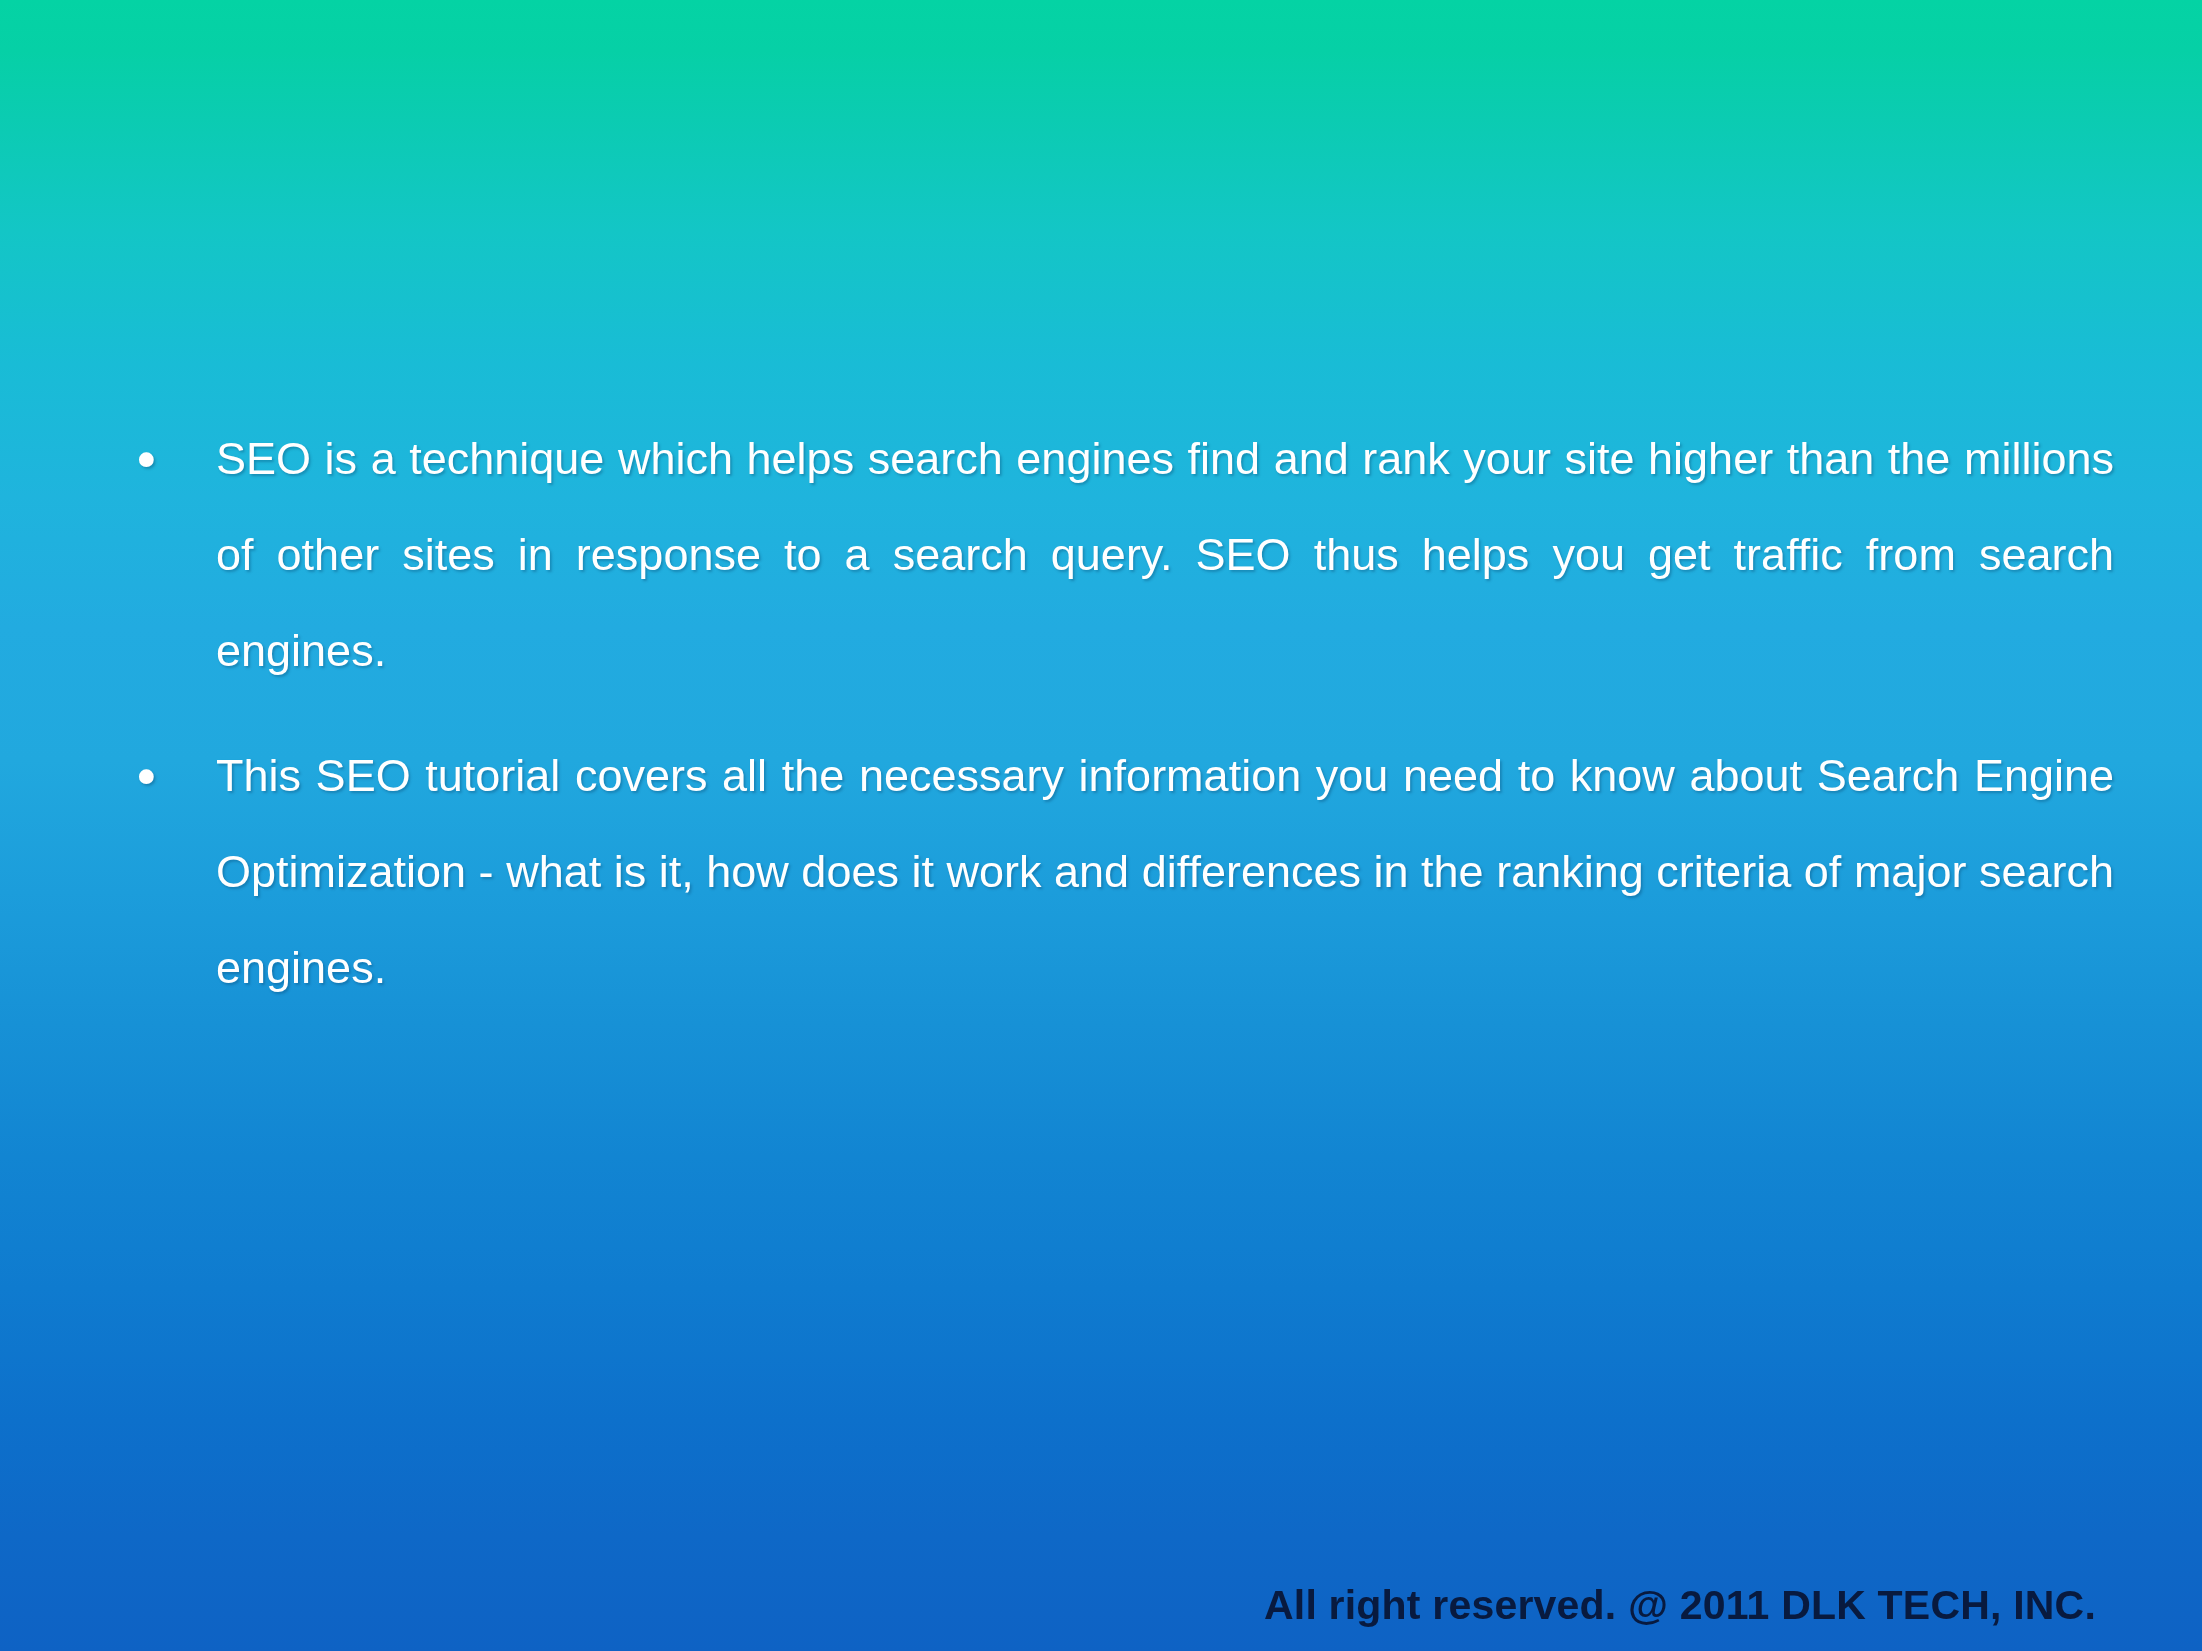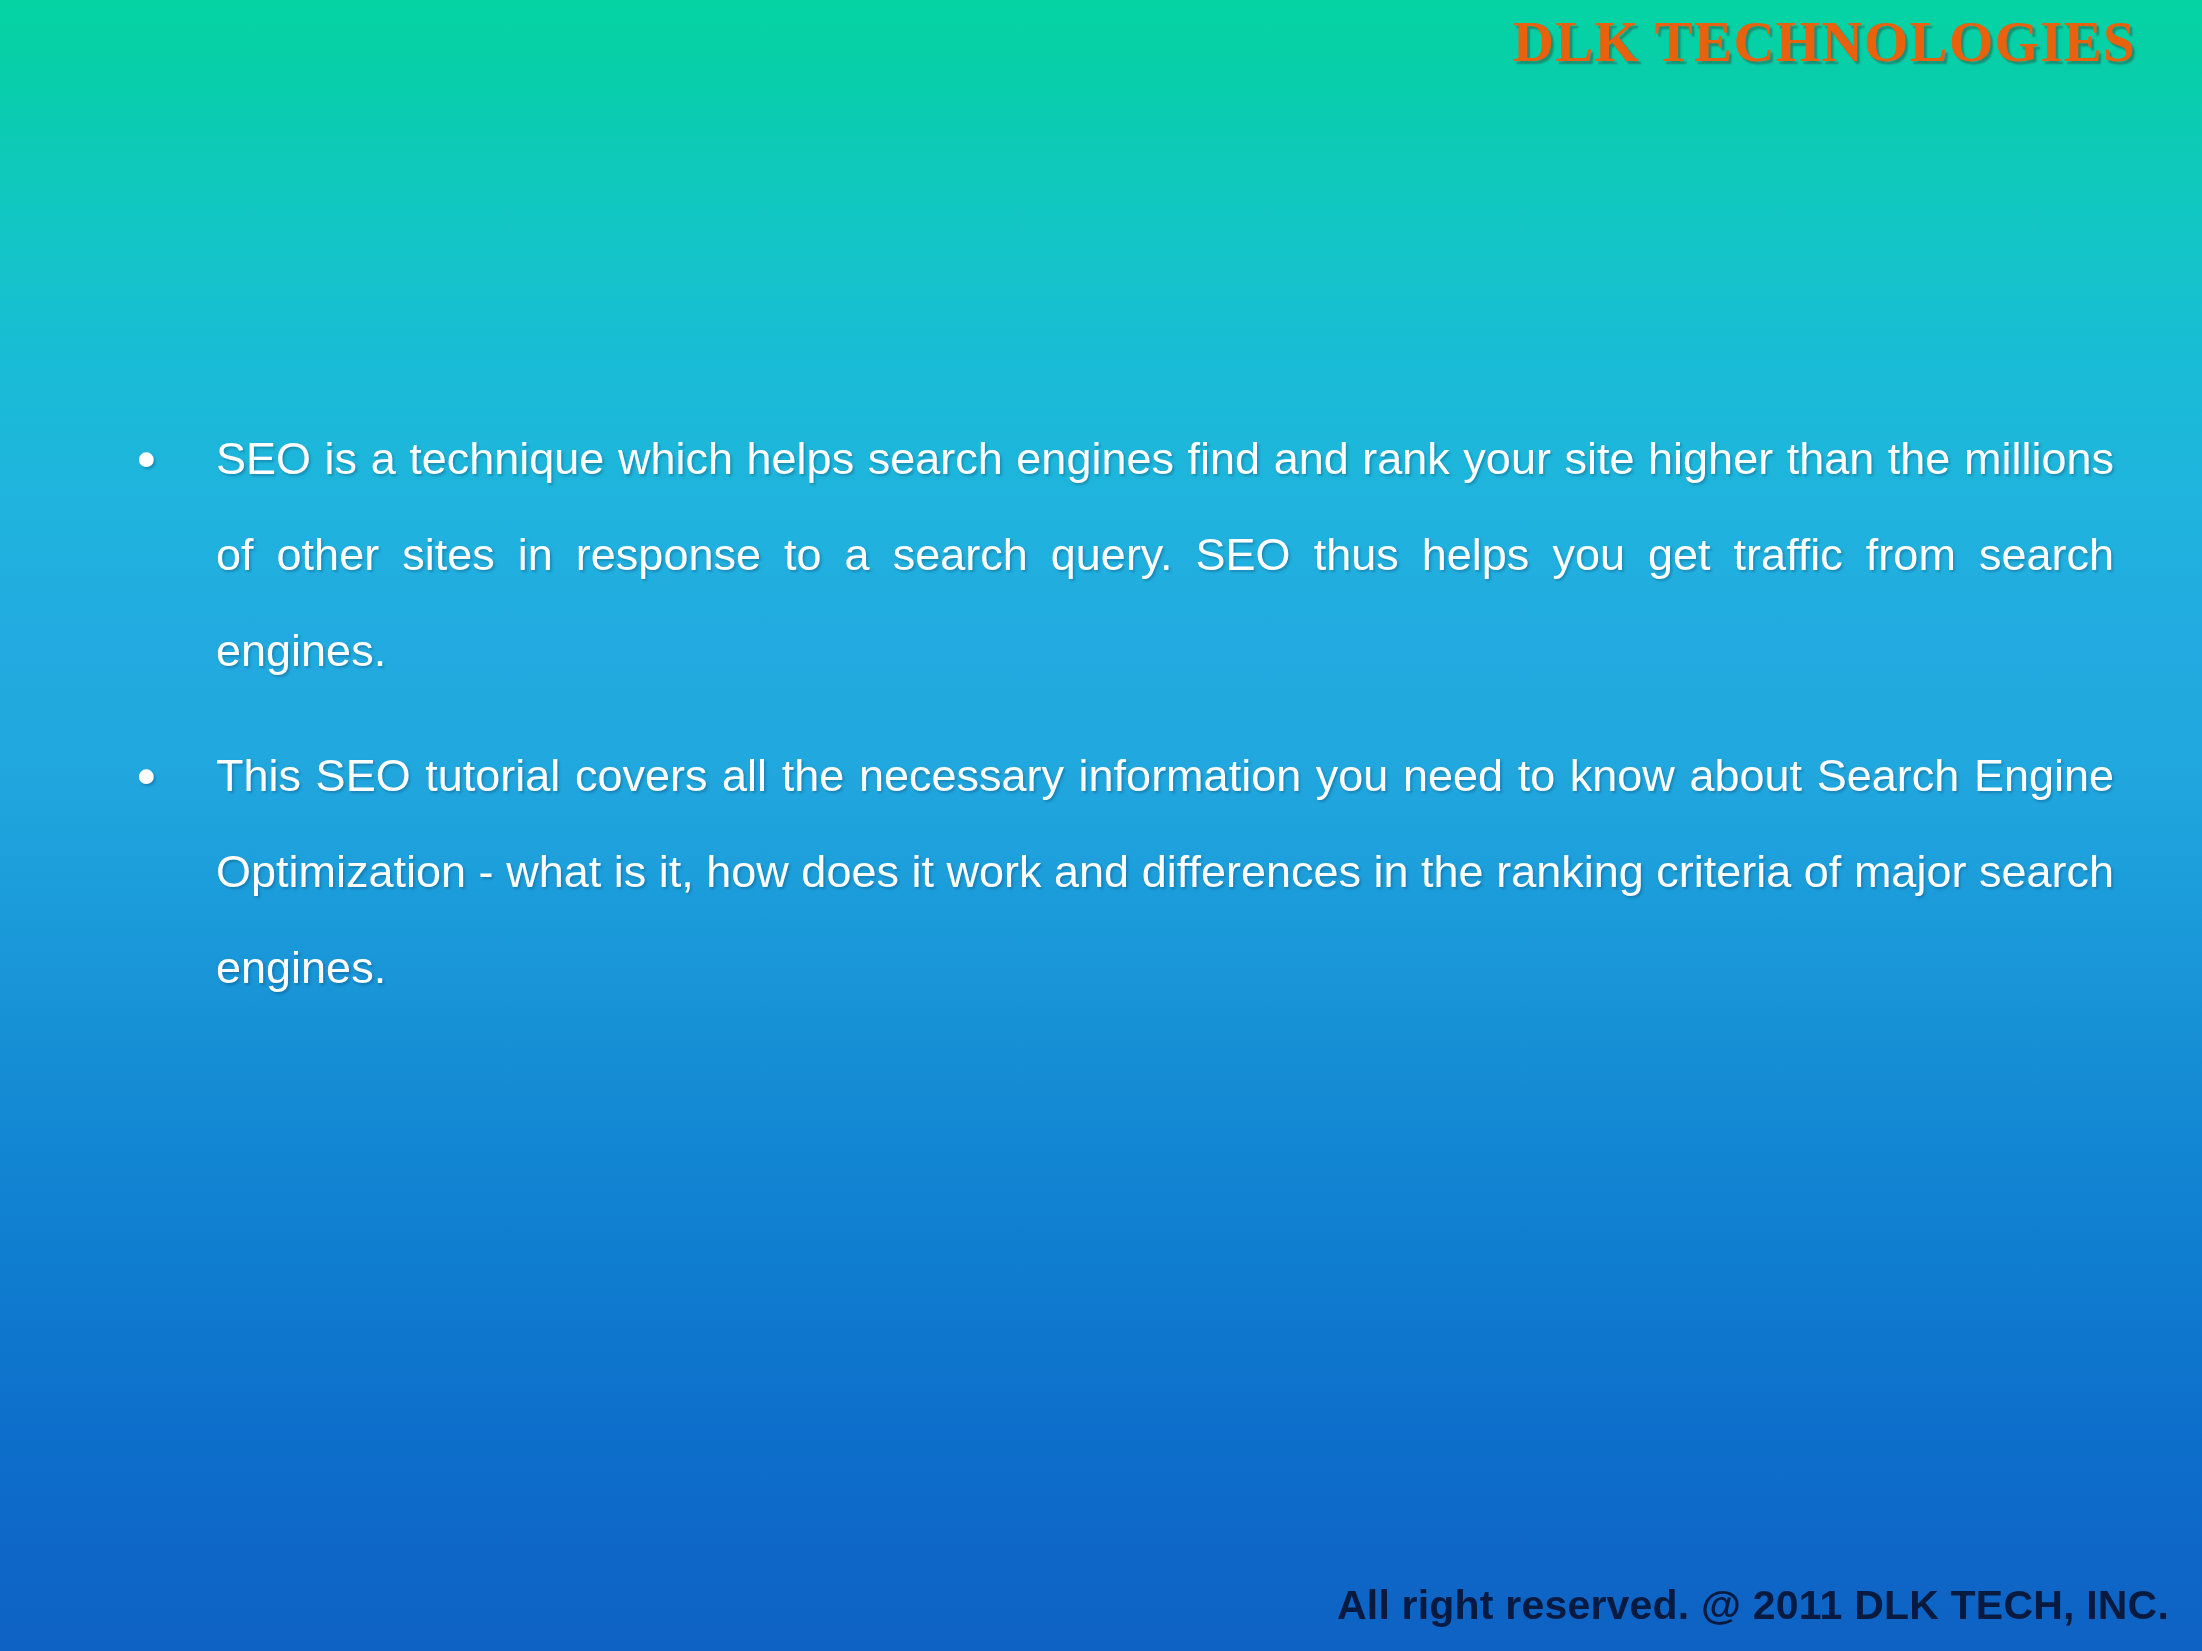--- a/index.html
+++ b/index.html
@@ -118,42 +118,39 @@
   }
 
   
   .footer {
     position: absolute;
     left: 0;
     bottom: 24px;
     width: 2203px;
     display: flex;
     justify-content: flex-end;
-    padding-right: 34px;
+    padding-right: 107px;
     box-sizing: border-box;
   }
 
   .footer-text {
     font-family: "Liberation Sans Narrow", "Liberation Sans", "DejaVu Sans", sans-serif;
     font-weight: bold;
     font-size: 41px;
     line-height: 1.1;
     color: #081a3f;
     white-space: nowrap;
     letter-spacing: 0.2px;
   }
 </style>
 </head>
 <body>
 
 <div class="slide">
 
-  <div class="header">
-    <div class="header-title">DLK TECHNOLOGIES</div>
-  </div>
 
 
   <div class="body-block">
 
     <div class="bullet-row">
       <div class="bullet-marker">•</div>
       <div class="bullet-text">SEO is a technique which helps search engines find and rank your site higher than the millions of other sites in response to a search query. SEO thus helps you get traffic from search engines.</div>
     </div>
 
     <div class="bullet-row">

